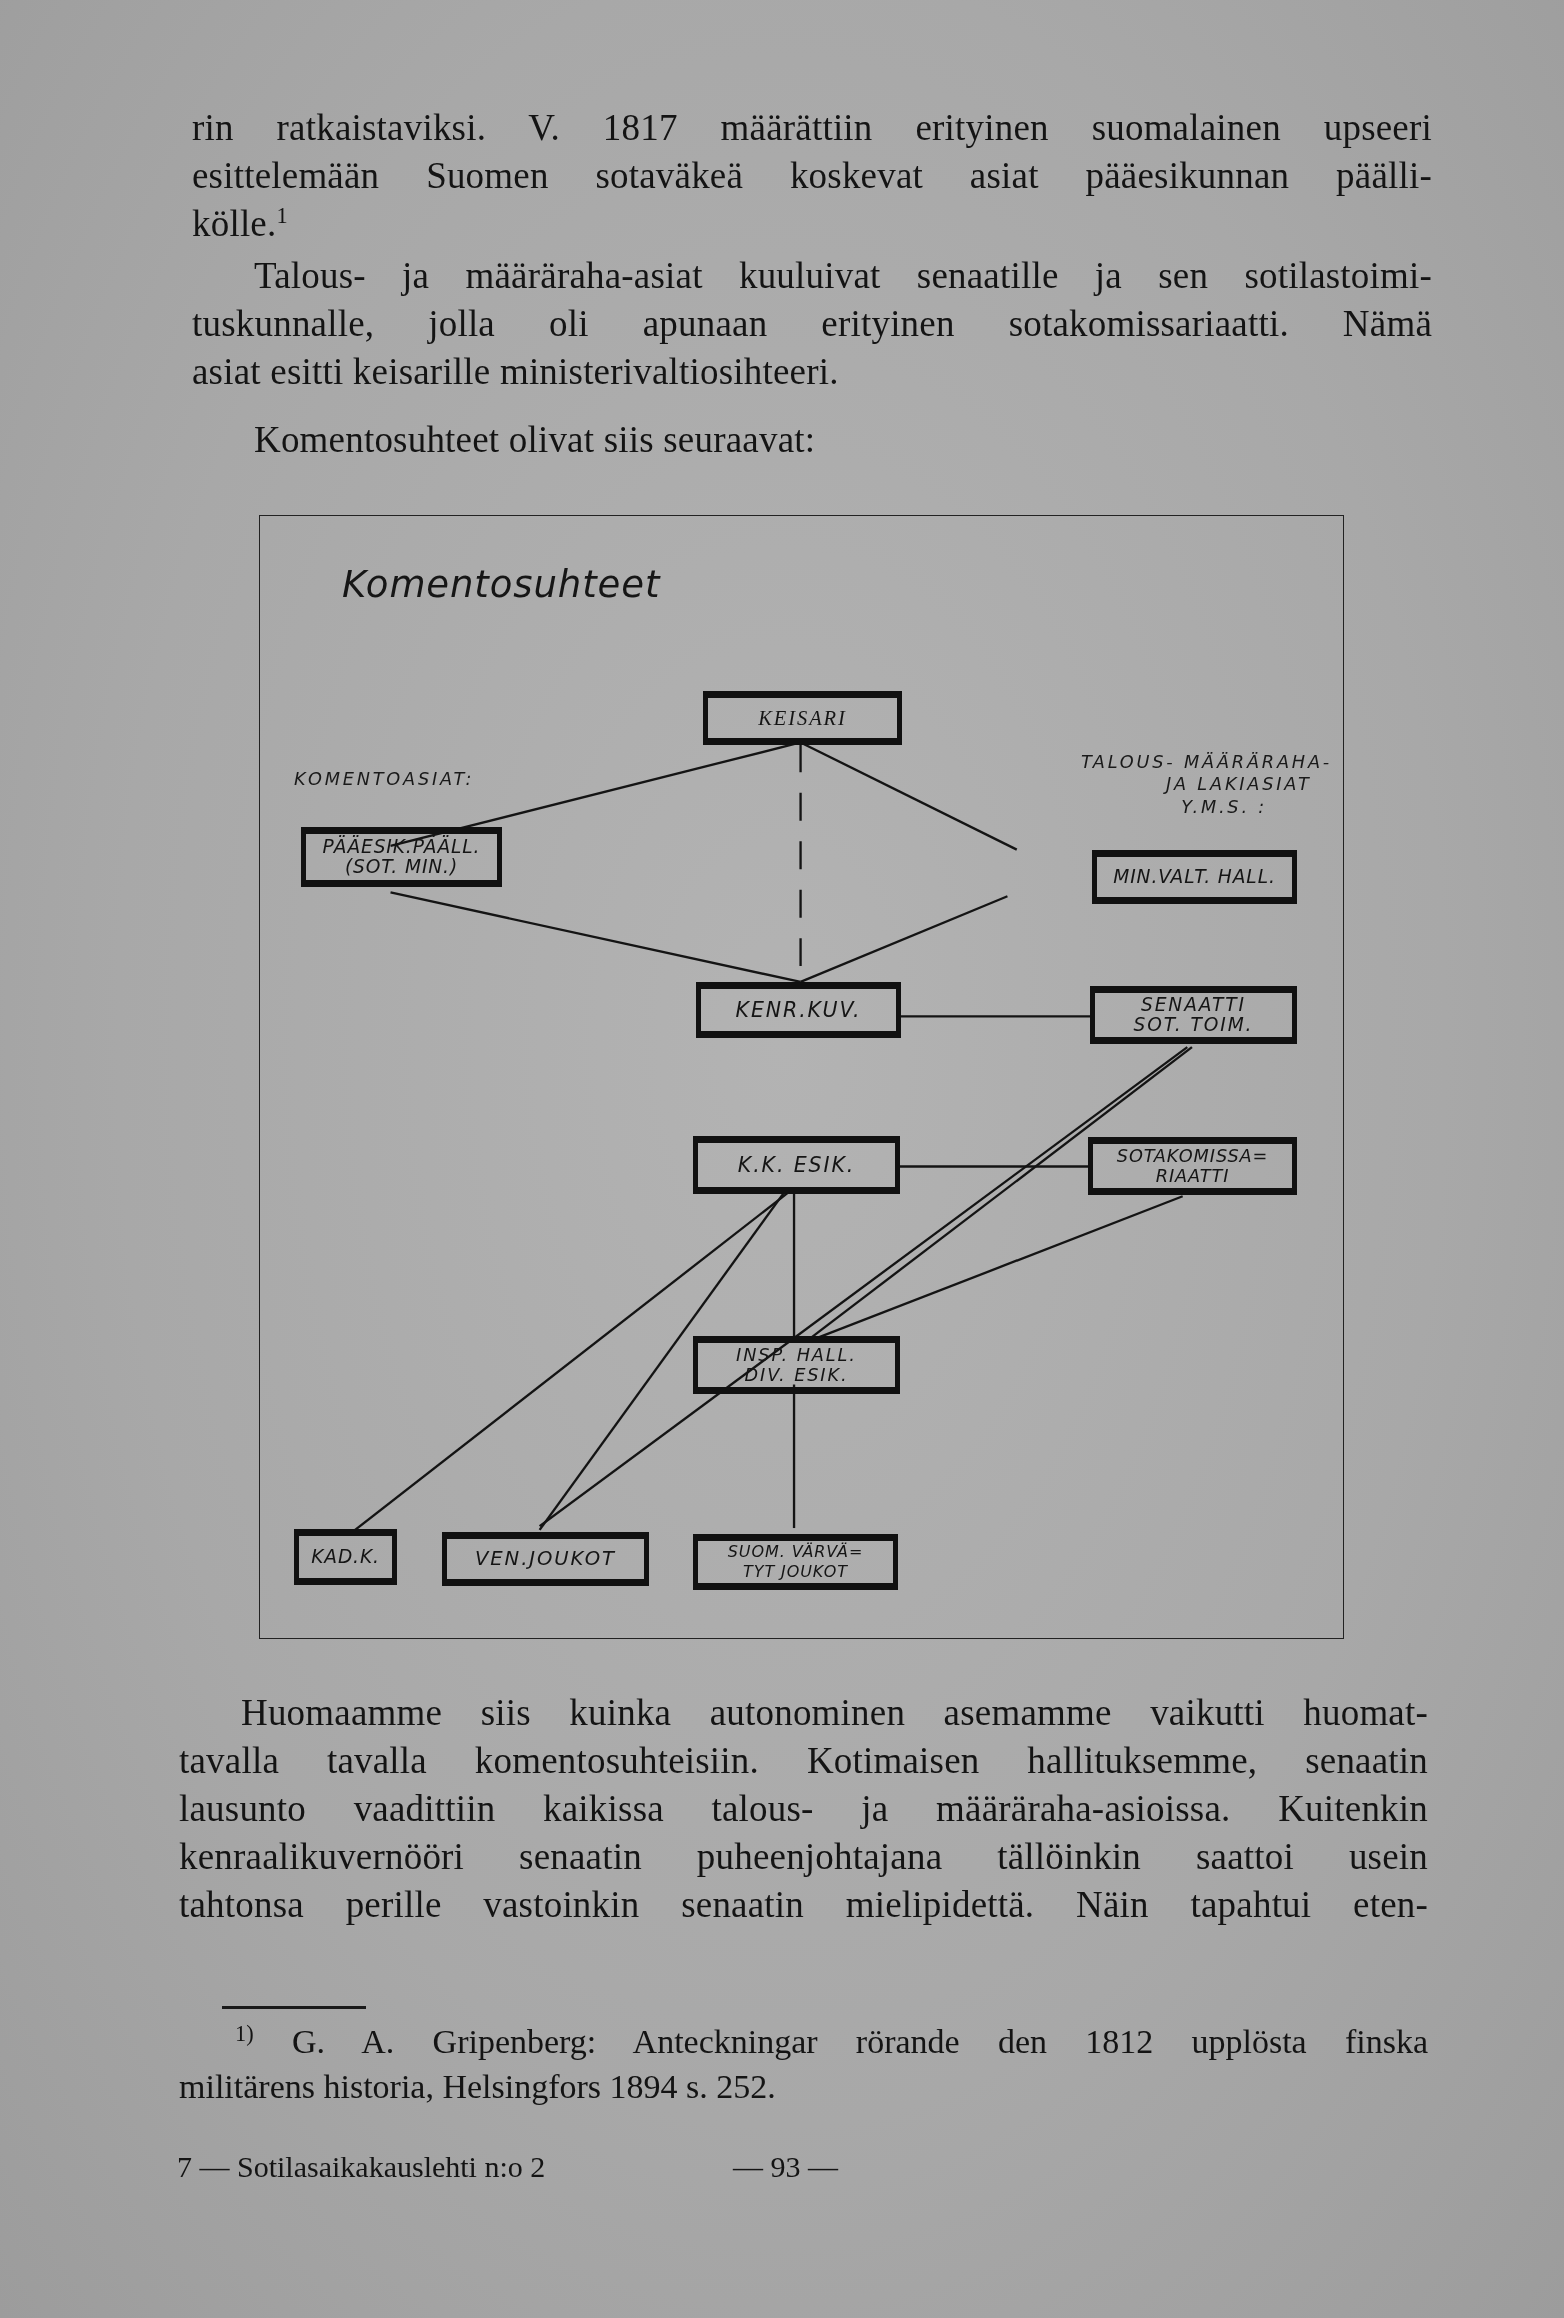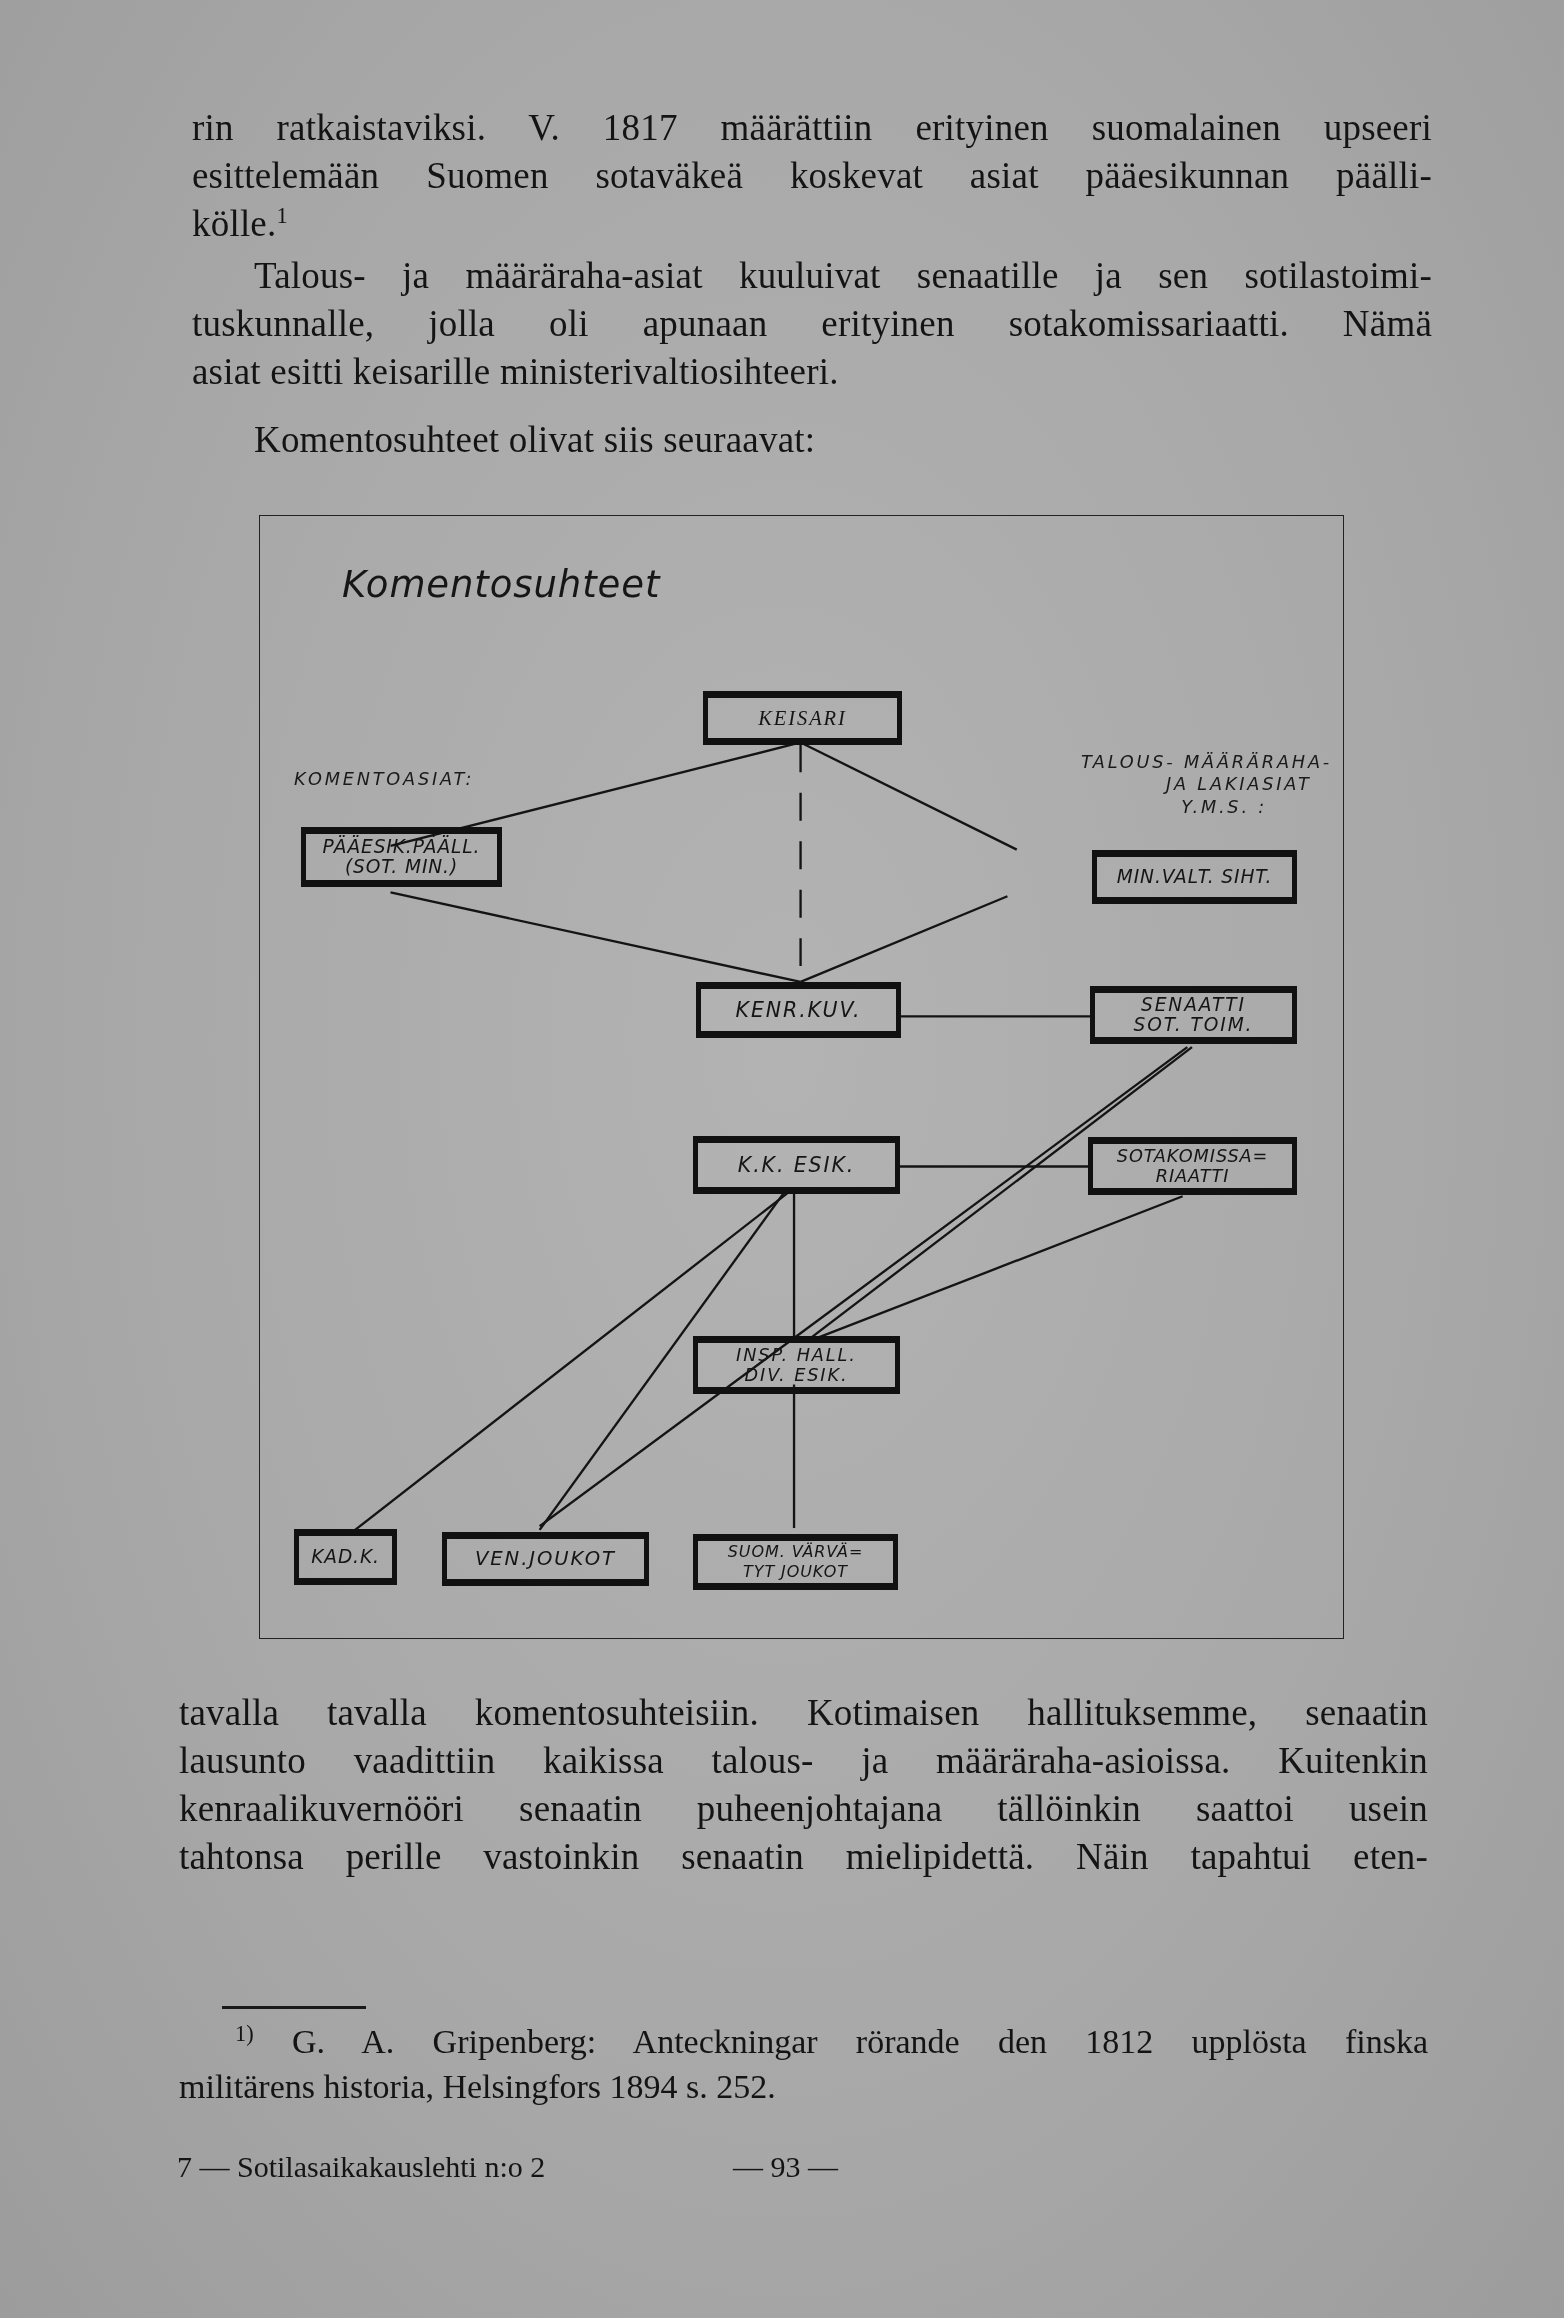--- a/index.html
+++ b/index.html
@@ -105,21 +105,21 @@
     <div class="box" style="left:443px; top:175px; width:199px; height:54px;font-family:Liberation Serif, serif;">
       <span>KEISARI</span>
     </div>
 
     <div class="box" style="left:41px; top:311px; width:201px; height:60px; font-size:18.6px; letter-spacing:0.9px;">
       <span>PÄÄESIK.PÄÄLL.</span>
       <span>(SOT. MIN.)</span>
     </div>
 
     <div class="box" style="left:832px; top:334px; width:205px; height:54px; font-size:18.6px; letter-spacing:0.9px;">
-      <span>MIN.VALT. SIHT.</span>
+      <span>MIN.VALT. HALL.</span>
     </div>
 
     <div class="box" style="left:436px; top:466px; width:205px; height:56px;">
       <span>KENR.KUV.</span>
     </div>
 
     <div class="box" style="left:830px; top:470px; width:207px; height:58px; font-size:18.6px;">
       <span>SENAATTI</span>
       <span>SOT. TOIM.</span>
     </div>
@@ -146,20 +146,21 @@
       <span>VEN.JOUKOT</span>
     </div>
 
     <div class="box" style="left:433px; top:1018px; width:205px; height:56px; font-size:16px; letter-spacing:0.9px;">
       <span>SUOM. VÄRVÄ=</span>
       <span>TYT JOUKOT</span>
     </div>
   </div>
 
   <div class="para" style="top:1689px; left:179px; width:1249px;">
+    <span class="line indent">Huomaamme siis kuinka autonominen asemamme vaikutti huomat-</span>
     <span class="line">tavalla tavalla komentosuhteisiin. Kotimaisen hallituksemme, senaatin</span>
     <span class="line">lausunto vaadittiin kaikissa talous- ja määräraha-asioissa.  Kuitenkin</span>
     <span class="line">kenraalikuvernööri senaatin puheenjohtajana tällöinkin saattoi usein</span>
     <span class="line">tahtonsa perille vastoinkin senaatin mielipidettä.  Näin tapahtui eten-</span>
   </div>
 
   <div class="footnote-rule"></div>
 
   <div class="footnote">
     <div style="padding-left:56px; white-space:nowrap; text-align:justify; text-align-last:justify;">

